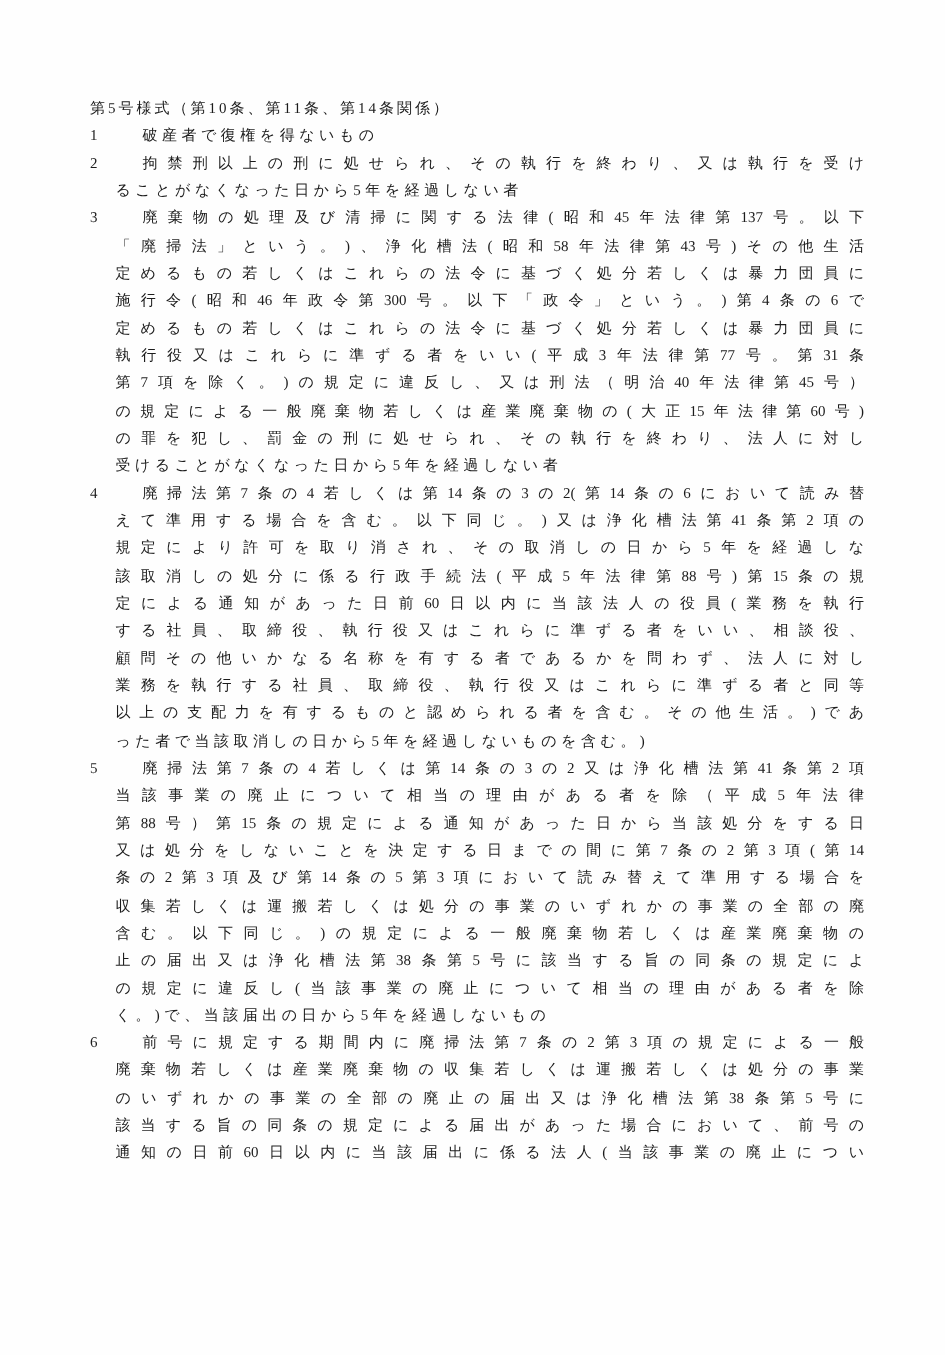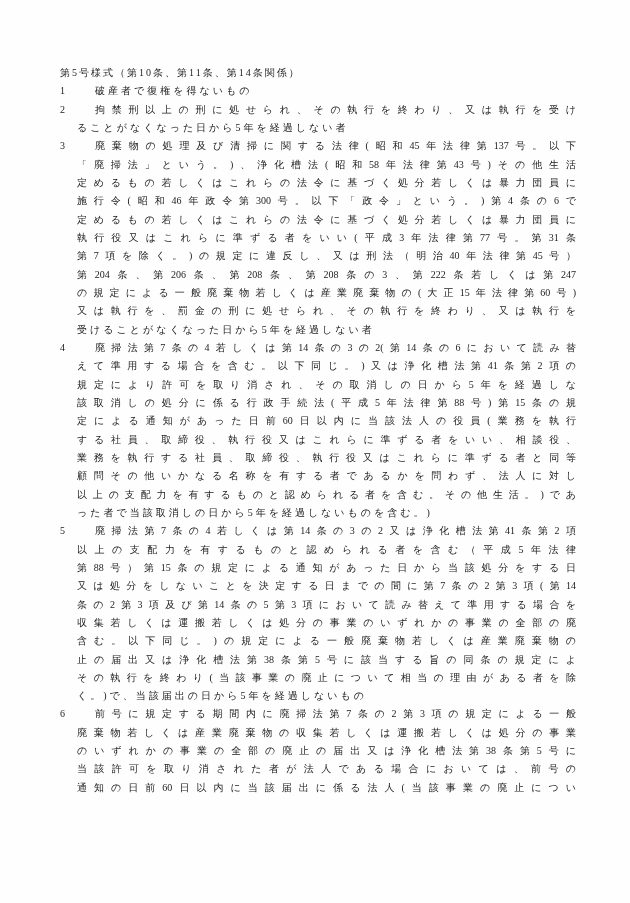--- a/index.html
+++ b/index.html
@@ -68,52 +68,51 @@
       <div class="line item j">
         <span class="num">3</span>
         <span class="txt">廃棄物の処理及び清掃に関する法律(昭和45年法律第137号。以下</span>
       </div>
       <div class="line cont j">「廃掃法」という。)、浄化槽法(昭和58年法律第43号)その他生活</div>
       <div class="line cont j">定めるもの若しくはこれらの法令に基づく処分若しくは暴力団員に</div>
       <div class="line cont j">施行令(昭和46年政令第300号。以下「政令」という。)第4条の6で</div>
       <div class="line cont j">定めるもの若しくはこれらの法令に基づく処分若しくは暴力団員に</div>
       <div class="line cont j">執行役又はこれらに準ずる者をいい(平成3年法律第77号。第31条</div>
       <div class="line cont j">第7項を除く。)の規定に違反し、又は刑法（明治40年法律第45号）</div>
-      <div class="line cont j">第204条、第206条、第208条、第208条の3、第222条若しくは第247</div>
       <div class="line cont j">の規定による一般廃棄物若しくは産業廃棄物の(大正15年法律第60号)</div>
-      <div class="line cont j">又は執行を、罰金の刑に処せられ、その執行を終わり、又は執行を</div>
+      <div class="line cont j">の罪を犯し、罰金の刑に処せられ、その執行を終わり、法人に対し</div>
       <div class="line cont">受けることがなくなった日から5年を経過しない者</div>
       <div class="line item j">
         <span class="num">4</span>
         <span class="txt">廃掃法第7条の4若しくは第14条の3の2(第14条の6において読み替</span>
       </div>
       <div class="line cont j">えて準用する場合を含む。以下同じ。)又は浄化槽法第41条第2項の</div>
       <div class="line cont j">規定により許可を取り消され、その取消しの日から5年を経過しな</div>
       <div class="line cont j">該取消しの処分に係る行政手続法(平成5年法律第88号)第15条の規</div>
       <div class="line cont j">定による通知があった日前60日以内に当該法人の役員(業務を執行</div>
       <div class="line cont j">する社員、取締役、執行役又はこれらに準ずる者をいい、相談役、</div>
+      <div class="line cont j">顧問その他いかなる名称を有する者であるかを問わず、法人に対し</div>
       <div class="line cont j">業務を執行する社員、取締役、執行役又はこれらに準ずる者と同等</div>
-      <div class="line cont j">顧問その他いかなる名称を有する者であるかを問わず、法人に対し</div>
       <div class="line cont j">以上の支配力を有するものと認められる者を含む。その他生活。)であ</div>
       <div class="line cont">った者で当該取消しの日から5年を経過しないものを含む。)</div>
       <div class="line item j">
         <span class="num">5</span>
         <span class="txt">廃掃法第7条の4若しくは第14条の3の2又は浄化槽法第41条第2項</span>
       </div>
-      <div class="line cont j">以上の支配力を有するものと認められる者を含む（平成5年法律</div>
+      <div class="line cont j">当該事業の廃止について相当の理由がある者を除（平成5年法律</div>
       <div class="line cont j">第88号）第15条の規定による通知があった日から当該処分をする日</div>
       <div class="line cont j">又は処分をしないことを決定する日までの間に第7条の2第3項(第14</div>
       <div class="line cont j">条の2第3項及び第14条の5第3項において読み替えて準用する場合を</div>
       <div class="line cont j">収集若しくは運搬若しくは処分の事業のいずれかの事業の全部の廃</div>
       <div class="line cont j">含む。以下同じ。)の規定による一般廃棄物若しくは産業廃棄物の</div>
       <div class="line cont j">止の届出又は浄化槽法第38条第5号に該当する旨の同条の規定によ</div>
-      <div class="line cont j">その執行を終わり(当該事業の廃止について相当の理由がある者を除</div>
+      <div class="line cont j">の規定に違反し(当該事業の廃止について相当の理由がある者を除</div>
       <div class="line cont">く。)で、当該届出の日から5年を経過しないもの</div>
       <div class="line item j">
         <span class="num">6</span>
         <span class="txt">前号に規定する期間内に廃掃法第7条の2第3項の規定による一般</span>
       </div>
       <div class="line cont j">廃棄物若しくは産業廃棄物の収集若しくは運搬若しくは処分の事業</div>
       <div class="line cont j">のいずれかの事業の全部の廃止の届出又は浄化槽法第38条第5号に</div>
-      <div class="line cont j">当該許可を取り消された者が法人である場合においては、前号の</div>
+      <div class="line cont j">該当する旨の同条の規定による届出があった場合において、前号の</div>
       <div class="line cont j">通知の日前60日以内に当該届出に係る法人(当該事業の廃止につい</div>
     </div>
 </div>
 
 </body></html>

